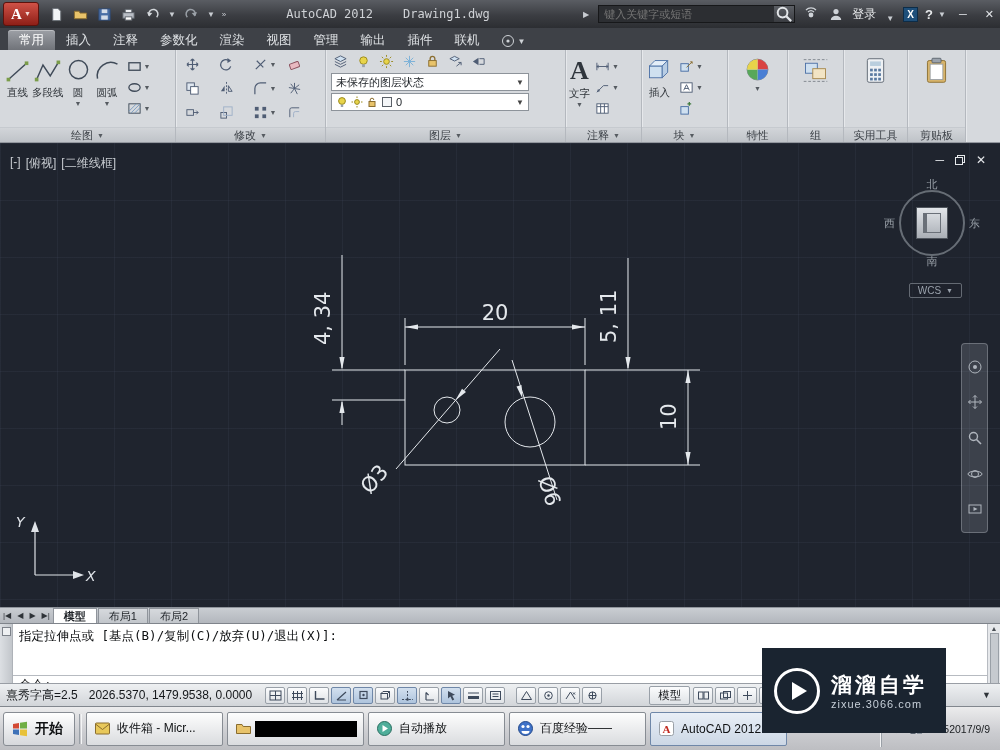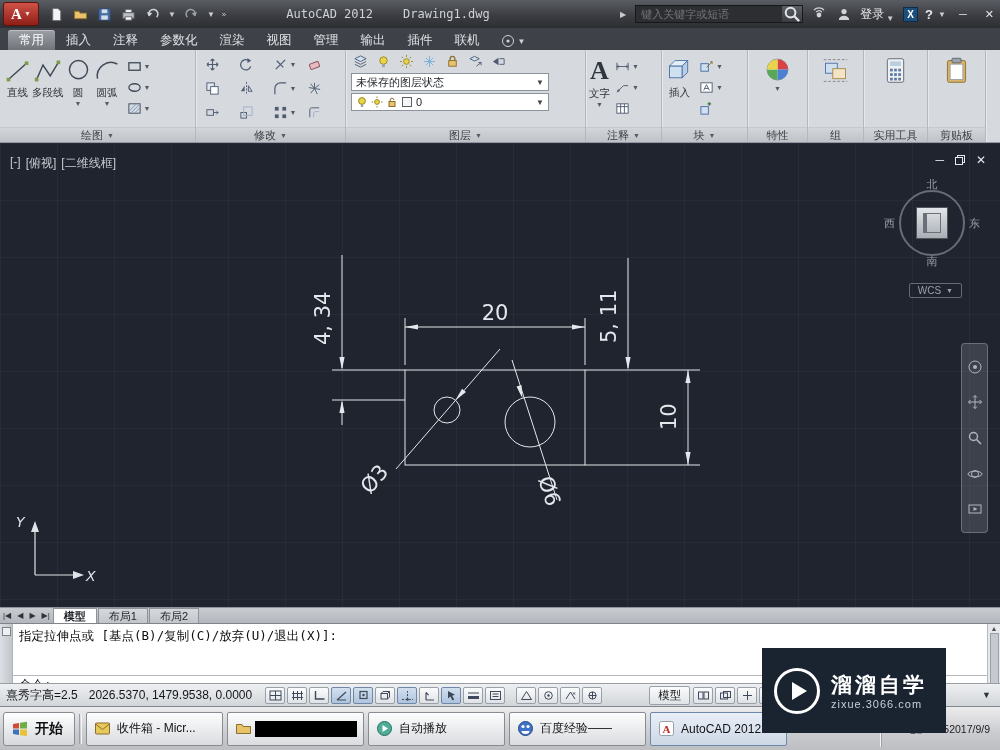--- a/index.html
+++ b/index.html
@@ -14,25 +14,25 @@
     background:linear-gradient(#d05247,#8e1f17);display:flex;align-items:center;justify-content:center;gap:2px;
     color:#fff;font-weight:bold;font-size:15px;font-family:"Liberation Serif",serif}
   .acad-btn .dn{font-size:7px;color:#f2d9d6}
   .qat{display:flex;align-items:center;gap:3px;margin-left:4px}
   .qbtn{width:21px;height:20px;display:flex;align-items:center;justify-content:center;border-radius:2px}
   .qbtn svg{width:15px;height:15px}
   .qcaret{font-size:8px;color:#c8ccd1;padding:0 2px}
   .title-text{margin-left:58px;display:flex;gap:30px;font-family:"DejaVu Sans Mono",monospace;font-size:12px;color:#cfd2d6}
   .tb-right{margin-left:auto;display:flex;align-items:center;gap:7px;padding-right:6px}
   .searchbox{display:flex;align-items:center;height:18px;background:#2c2e32;border:1px solid #17181a}
-  .searchbox input{width:146px;height:16px;border:none;background:transparent;color:#b9bcc0;font-size:11px;padding:0 5px;outline:none}
+  .searchbox input{width:175px;height:16px;border:none;background:transparent;color:#b9bcc0;font-size:11px;padding:0 5px;outline:none}
   .search-btn{width:20px;height:16px;display:flex;align-items:center;justify-content:center;background:linear-gradient(#5c5f65,#3a3c41)}
   .tb-ico{width:18px;height:16px;display:flex;align-items:center;justify-content:center}
   .tb-ico svg{width:14px;height:14px}
-  .signin{font-size:12px;color:#e8eaec;display:flex;align-items:flex-end;gap:0}
+  .signin{font-size:12px;color:#e8eaec;display:flex;align-items:flex-end;gap:8px}
   .xchg{width:15px;height:15px;background:#1e4f7a;border:1px solid #0d2c47;color:#fff;font-size:10px;font-weight:bold;
     display:flex;align-items:center;justify-content:center}
   .help{font-size:13px;font-weight:bold;color:#e8eaec;display:flex;align-items:center;gap:3px}
   .winctl{display:flex;align-items:center;gap:9px;color:#e3e6e9;font-size:11px;margin-left:4px}
 
   
   .tabrow{position:absolute;left:0;top:28px;width:1000px;height:22px;background:#3e4147;display:flex;align-items:flex-end;padding-left:8px}
   .rtab{height:20px;padding:3px 11px;display:flex;align-items:center;font-size:12.5px;color:#dfe2e5;border-radius:3px 3px 0 0}
   .rtab.active{background:linear-gradient(#9da0a6,#707379);color:#fff;box-shadow:inset 0 1px 0 rgba(255,255,255,.35)}
   .ribbon-toggle{margin-left:10px;height:18px;display:flex;align-items:center;gap:3px;color:#cfd3d7}
@@ -260,21 +260,21 @@
       <svg viewBox="0 0 14 14">
           <circle cx="7" cy="7" r="5.5" fill="none" stroke="#cfd3d7"></circle>
           <circle cx="7" cy="7" r="1.6" fill="#cfd3d7"></circle>
         </svg>
       <span class="dn">▼</span>
     </div>
   </div>
 
   <div class="ribbon">
 
-    <div class="panel" style="width:196px">
+    <div class="panel" style="width:176px">
       <div class="pbody">
         <div class="bigbtn">
           <svg viewBox="0 0 32 32">
               <line x1="6" y1="26" x2="26" y2="8" stroke="#3f4a58" stroke-width="1.6"></line>
               <rect x="4" y="24" width="4" height="4" fill="#7a9c49"></rect>
               <rect x="24" y="6" width="4" height="4" fill="#7a9c49"></rect>
             </svg>
           <span>直线</span>
         </div>
         <div class="bigbtn">

